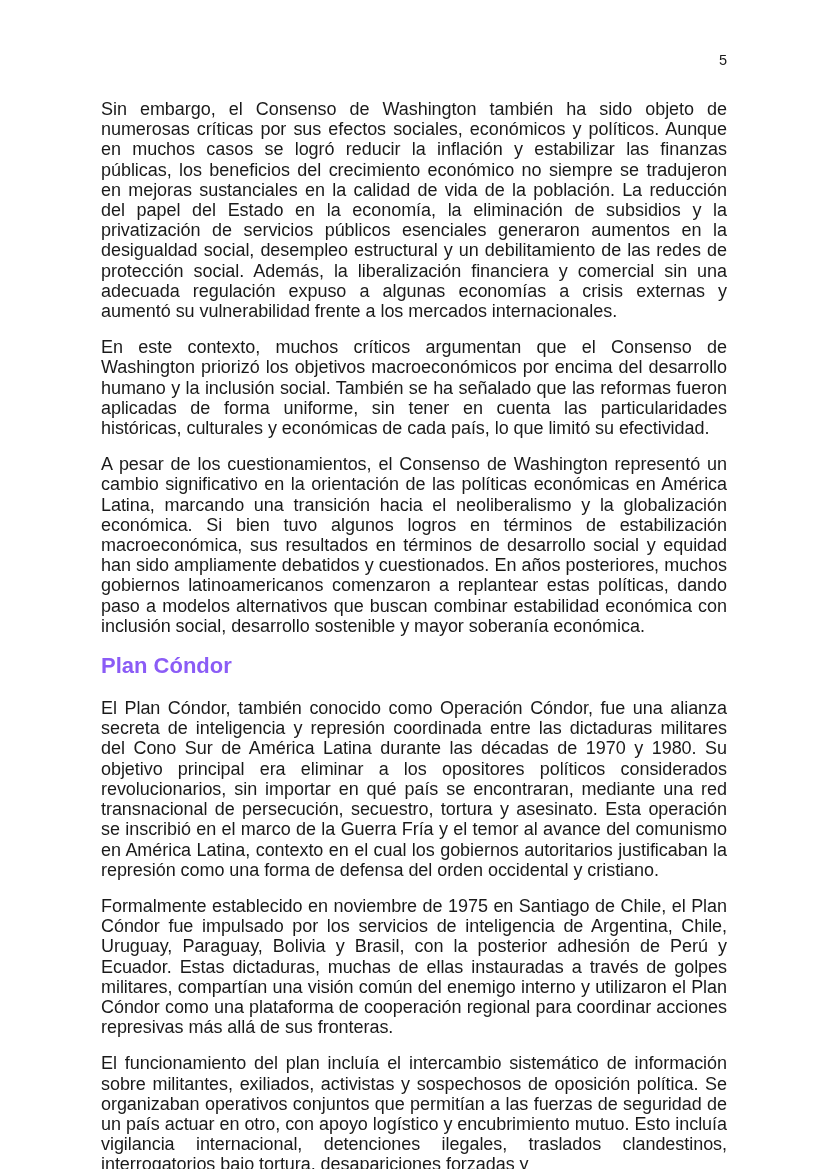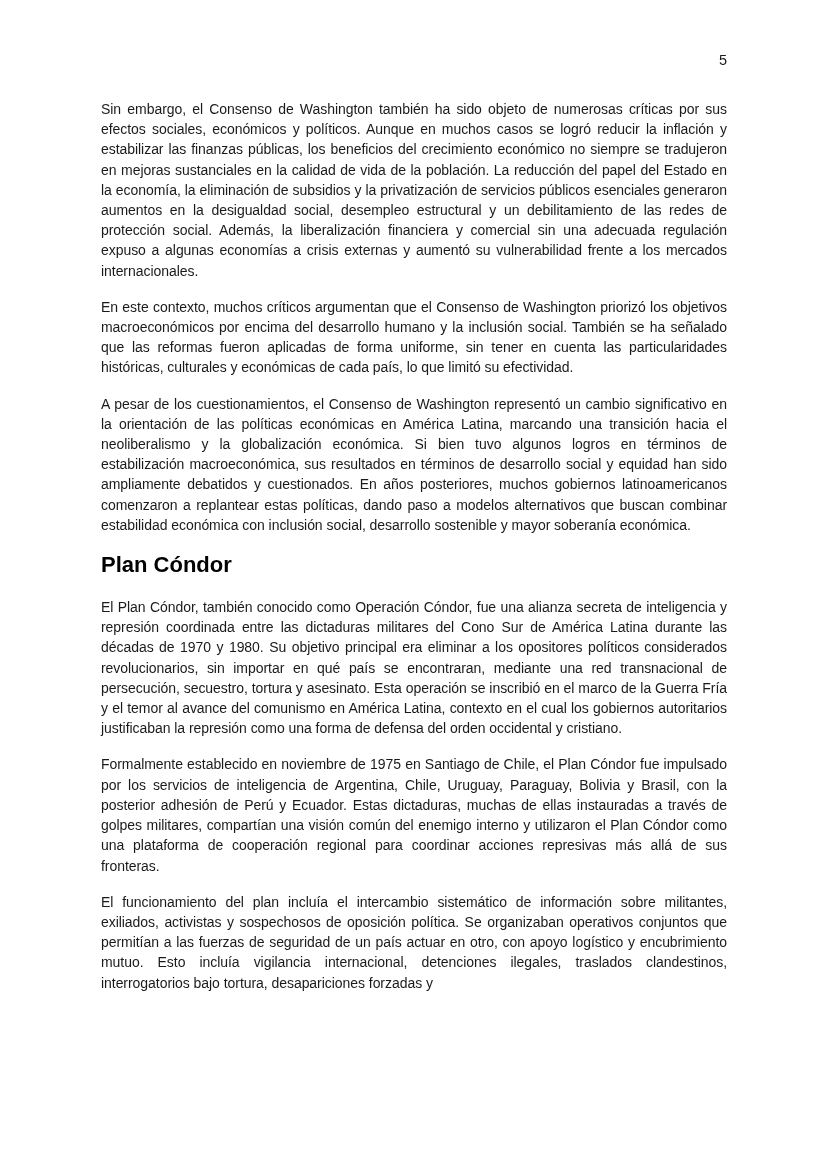--- a/index.html
+++ b/index.html
@@ -23,31 +23,31 @@
       line-height: 20px;
     }
     .content {
       position: absolute;
       left: 101px;
       top: 99px;
       width: 626px;
     }
     .para {
       margin: 0 0 16px 0;
-      font-size: 14px;
+      font-size: 18px;
       line-height: 20.2px;
       text-align: justify;
       letter-spacing: -0.05px;
     }
     .heading {
       margin: 10px 0 18px 0;
       font-size: 22px;
       line-height: 28px;
       font-weight: bold;
-      color: #000000;
+      color: #8b5cf6;
     }
   </style>
 </head>
 <body>
 
 <div class="page-number">5</div>
 
 <div class="content">
   <p class="para">Sin embargo, el Consenso de Washington también ha sido objeto de numerosas críticas por sus efectos sociales, económicos y políticos. Aunque en muchos casos se logró reducir la inflación y estabilizar las finanzas públicas, los beneficios del crecimiento económico no siempre se tradujeron en mejoras sustanciales en la calidad de vida de la población. La reducción del papel del Estado en la economía, la eliminación de subsidios y la privatización de servicios públicos esenciales generaron aumentos en la desigualdad social, desempleo estructural y un debilitamiento de las redes de protección social. Además, la liberalización financiera y comercial sin una adecuada regulación expuso a algunas economías a crisis externas y aumentó su vulnerabilidad frente a los mercados internacionales.</p>
   <p class="para">En este contexto, muchos críticos argumentan que el Consenso de Washington priorizó los objetivos macroeconómicos por encima del desarrollo humano y la inclusión social. También se ha señalado que las reformas fueron aplicadas de forma uniforme, sin tener en cuenta las particularidades históricas, culturales y económicas de cada país, lo que limitó su efectividad.</p>

